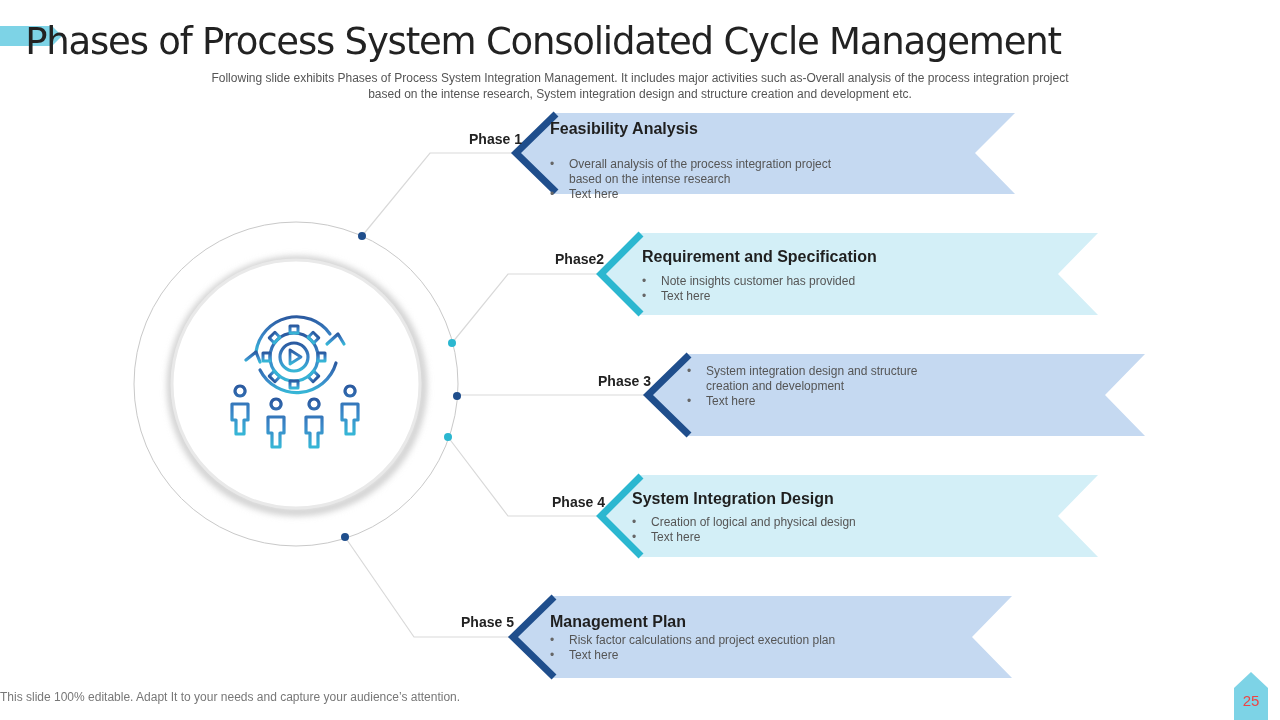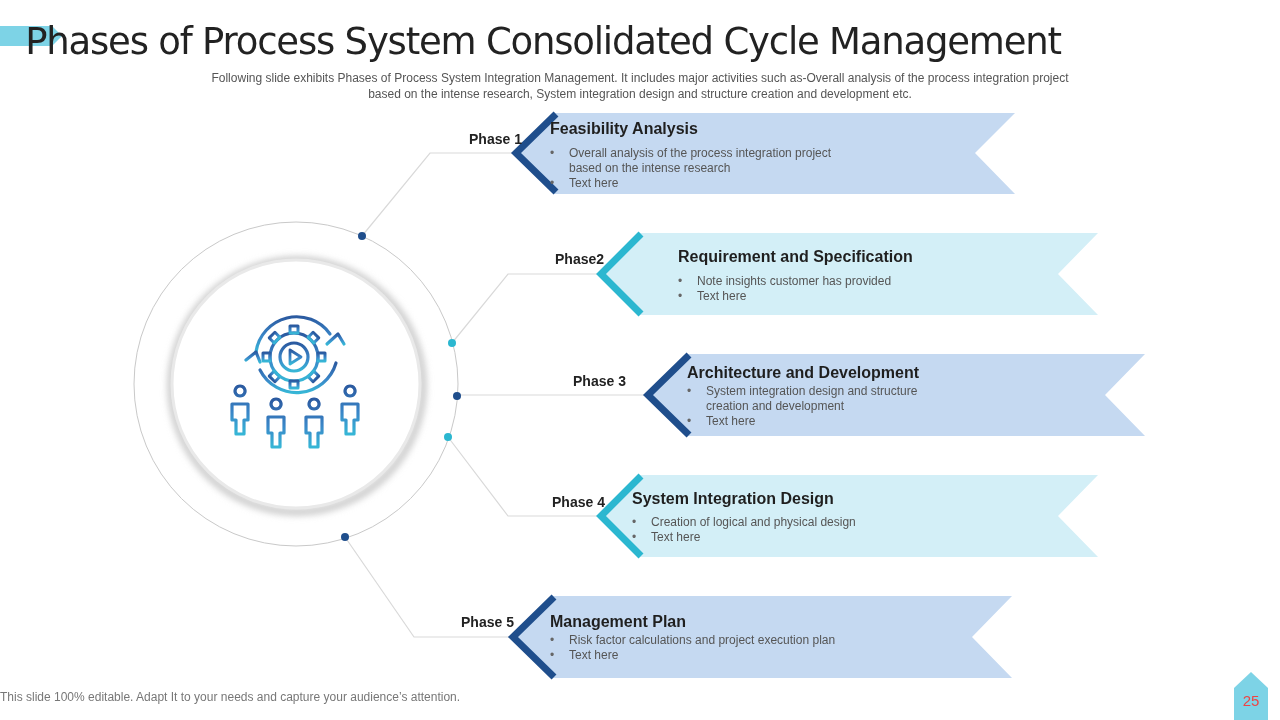--- a/index.html
+++ b/index.html
@@ -3,21 +3,21 @@
 <meta charset="utf-8">
 <style>
   html, body { margin: 0; padding: 0; }
   body { width: 1280px; height: 720px; position: relative; overflow: hidden; background: #ffffff; font-family: "Liberation Sans", sans-serif; }
   .corner-tab { position: absolute; left: 0; top: 26px; width: 62px; height: 20px; }
   .title { position: absolute; left: 0; width: 1078px; top: 16px; text-align: center; font-family: "DejaVu Sans", sans-serif; font-weight: normal; font-size: 37px; letter-spacing: -1.2px; color: #222222; margin: 4px; }
   .subtitle { position: absolute; left: 200px; width: 880px; top: 70px; text-align: center; font-size: 12px; line-height: 16px; color: #555555; margin: 0; }
   svg.diagram { position: absolute; left: 0; top: 0; }
   .phase-label { position: absolute; font-weight: bold; font-size: 14px; color: #222222; white-space: nowrap; margin-left: 29px; }
   .ribbon-text { position: absolute; }
-  .ribbon-title { font-weight: bold; font-size: 16px; color: #1f1f1f; white-space: nowrap; margin-bottom: 8px; }
+  .ribbon-title { font-weight: bold; font-size: 16px; color: #1f1f1f; white-space: nowrap; margin-bottom: 19px; }
   .ribbon-bullets { list-style: none; margin: 0; padding: 0; font-size: 12px; color: #555555; line-height: 15px; }
   .ribbon-bullets li { position: relative; padding-left: 19px; }
   .ribbon-bullets li::before { content: "•"; position: absolute; left: 0; top: 0; color: #666666; }
   .footer { position: absolute; left: 0; width: 1280px; top: 690px; text-align: left; font-size: 12px; color: #777777; }
   .page-badge { position: absolute; left: 1234px; top: 672px; width: 34px; height: 48px; }
   .page-num { position: absolute; left: 1234px; width: 34px; top: 692px; text-align: center; font-size: 15px; color: #ef4444; }
 </style>
 </head>
 <body>
 
@@ -107,42 +107,41 @@
       <path d="M240,396 a5,5 0 1 1 0.1,0 M232,404 h16 v16 h-4 v14 h-8 v-14 h-4 z"></path>
       <path d="M276,409 a5,5 0 1 1 0.1,0 M268,417 h16 v16 h-4 v14 h-8 v-14 h-4 z"></path>
       <path d="M314,409 a5,5 0 1 1 0.1,0 M306,417 h16 v16 h-4 v14 h-8 v-14 h-4 z"></path>
       <path d="M350,396 a5,5 0 1 1 0.1,0 M342,404 h16 v16 h-4 v14 h-8 v-14 h-4 z"></path>
     </g>
   </g>
 </svg>
 
 <div class="phase-label" style="left:440px; top:131px;">Phase 1</div>
 <div class="phase-label" style="left:526px; top:251px;">Phase2</div>
-<div class="phase-label" style="left:544px; top:373px;">Phase 3</div>
+<div class="phase-label" style="left:569px; top:373px;">Phase 3</div>
 <div class="phase-label" style="left:523px; top:494px;">Phase 4</div>
 <div class="phase-label" style="left:432px; top:614px;">Phase 5</div>
 
 <div class="ribbon-text" style="left:550px; top:120px; width:330px;">
   <div class="ribbon-title">Feasibility Analysis</div>
   <ul class="ribbon-bullets">
     <li style="width:270px;">Overall analysis of the process integration project based on the intense research</li>
     <li>Text here</li>
   </ul>
 </div>
 
-<div class="ribbon-text" style="left:642px; top:248px; width:330px;margin-left:36px;">
+<div class="ribbon-text" style="left:642px; top:248px; width:330px;">
   <div class="ribbon-title" style="margin-bottom:8px;">Requirement and Specification</div>
   <ul class="ribbon-bullets">
     <li>Note insights customer has provided</li>
     <li>Text here</li>
   </ul>
 </div>
 
 <div class="ribbon-text" style="left:687px; top:364px; width:300px;">
-  <div class="ribbon-title" style="margin-bottom:2px;">Architecture and Development</div>
   <ul class="ribbon-bullets">
     <li style="width:220px;">System integration design and structure creation and development</li>
     <li>Text here</li>
   </ul>
 </div>
 
 <div class="ribbon-text" style="left:632px; top:490px; width:330px;">
   <div class="ribbon-title" style="margin-bottom:7px;">System Integration Design</div>
   <ul class="ribbon-bullets">
     <li>Creation of logical and physical design</li>

